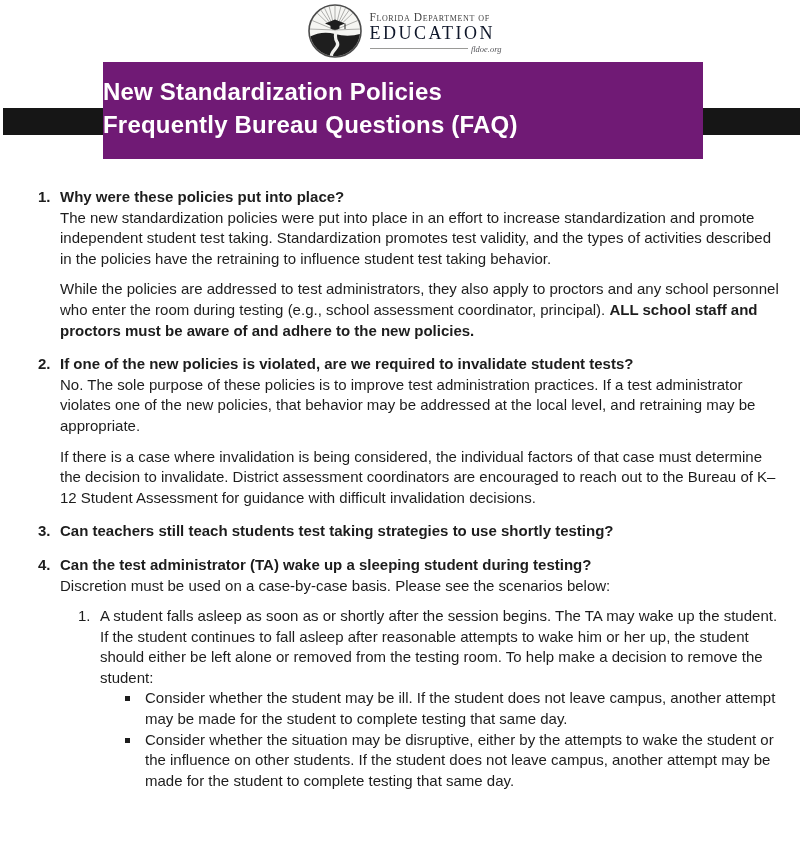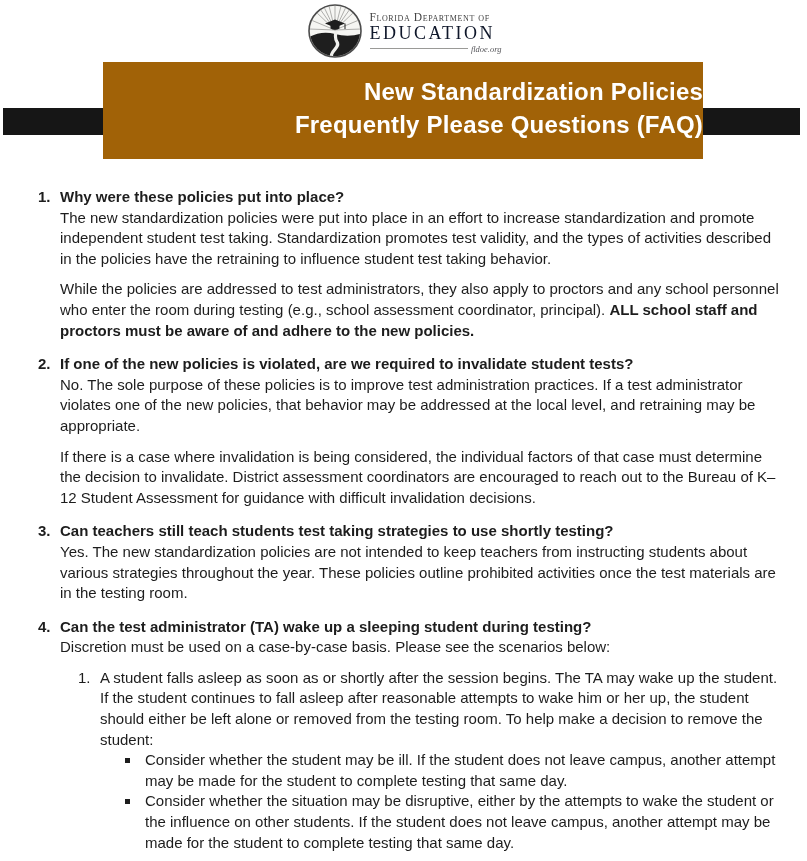--- a/index.html
+++ b/index.html
@@ -48,23 +48,23 @@
     font-style: italic;
     font-size: 8.5px;
     color: #56565a;
     white-space: nowrap;
   }
   
   .banner-wrap { position: relative; height: 97px; margin-top: 3px; }
   .banner {
     position: absolute; left: 103px; top: 0;
     width: 600px; height: 97px;
-    background: #a16207;
+    background: #701a75;
     color: #ffffff;
-    text-align: right;
+    text-align: left;
     padding-top: 13px;
   }
   .banner-line {
     font-size: 24px; font-weight: bold;
     line-height: 33px;
     letter-spacing: 0.2px;
   }
   .ribbon { position: absolute; top: 46px; height: 27px; background: #161616; }
   .ribbon-left { left: 3px; width: 100px; }
   .ribbon-right { left: 703px; width: 97px; }
@@ -145,21 +145,21 @@
       </div>
     </div>
   </div>
 </header>
 
 <div class="banner-wrap">
   <div class="ribbon ribbon-left"></div>
   <div class="ribbon ribbon-right"></div>
   <div class="banner">
     <div class="banner-line">New Standardization Policies</div>
-    <div class="banner-line">Frequently Please Questions (FAQ)</div>
+    <div class="banner-line">Frequently Bureau Questions (FAQ)</div>
   </div>
 </div>
 
 <main class="faq">
 
   <section class="faq-item">
     <div class="q-line">
       <span class="q-num">1.</span>
       <div class="q-text">Why were these policies put into place?</div>
     </div>
@@ -177,23 +177,20 @@
     <div class="a-block">
       <p>No. The sole purpose of these policies is to improve test administration practices. If a test administrator violates one of the new policies, that behavior may be addressed at the local level, and retraining may be appropriate.</p>
       <p>If there is a case where invalidation is being considered, the individual factors of that case must determine the decision to invalidate. District assessment coordinators are encouraged to reach out to the Bureau of K–12 Student Assessment for guidance with difficult invalidation decisions.</p>
     </div>
   </section>
 
   <section class="faq-item">
     <div class="q-line">
       <span class="q-num">3.</span>
       <div class="q-text">Can teachers still teach students test taking strategies to use shortly testing?</div>
-    </div>
-    <div class="a-block">
-      <p>Yes. The new standardization policies are not intended to keep teachers from instructing students about various strategies throughout the year. These policies outline prohibited activities once the test materials are in the testing room.</p>
     </div>
   </section>
 
   <section class="faq-item">
     <div class="q-line">
       <span class="q-num">4.</span>
       <div class="q-text">Can the test administrator (TA) wake up a sleeping student during testing?</div>
     </div>
     <div class="a-block">
       <p>Discretion must be used on a case-by-case basis. Please see the scenarios below:</p>

